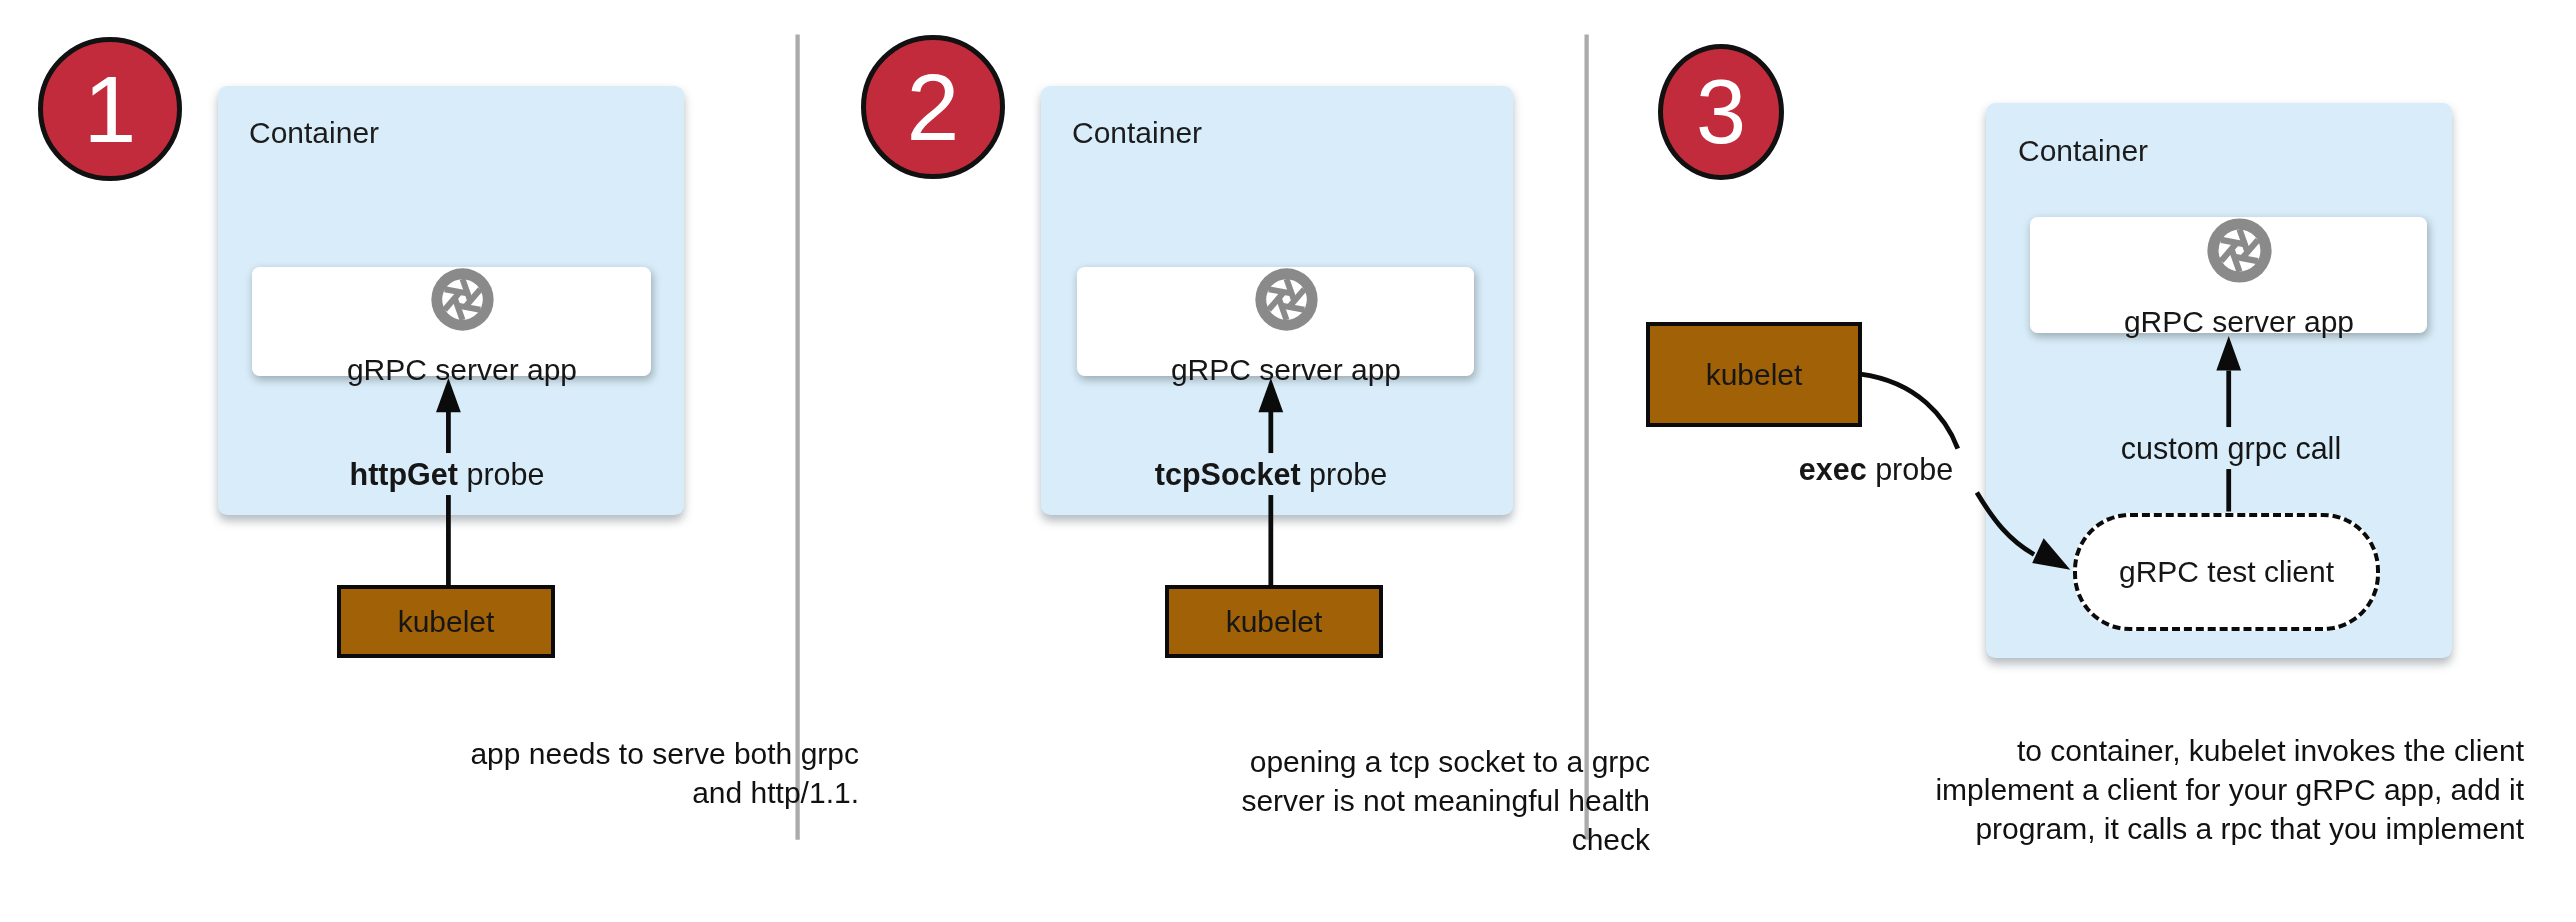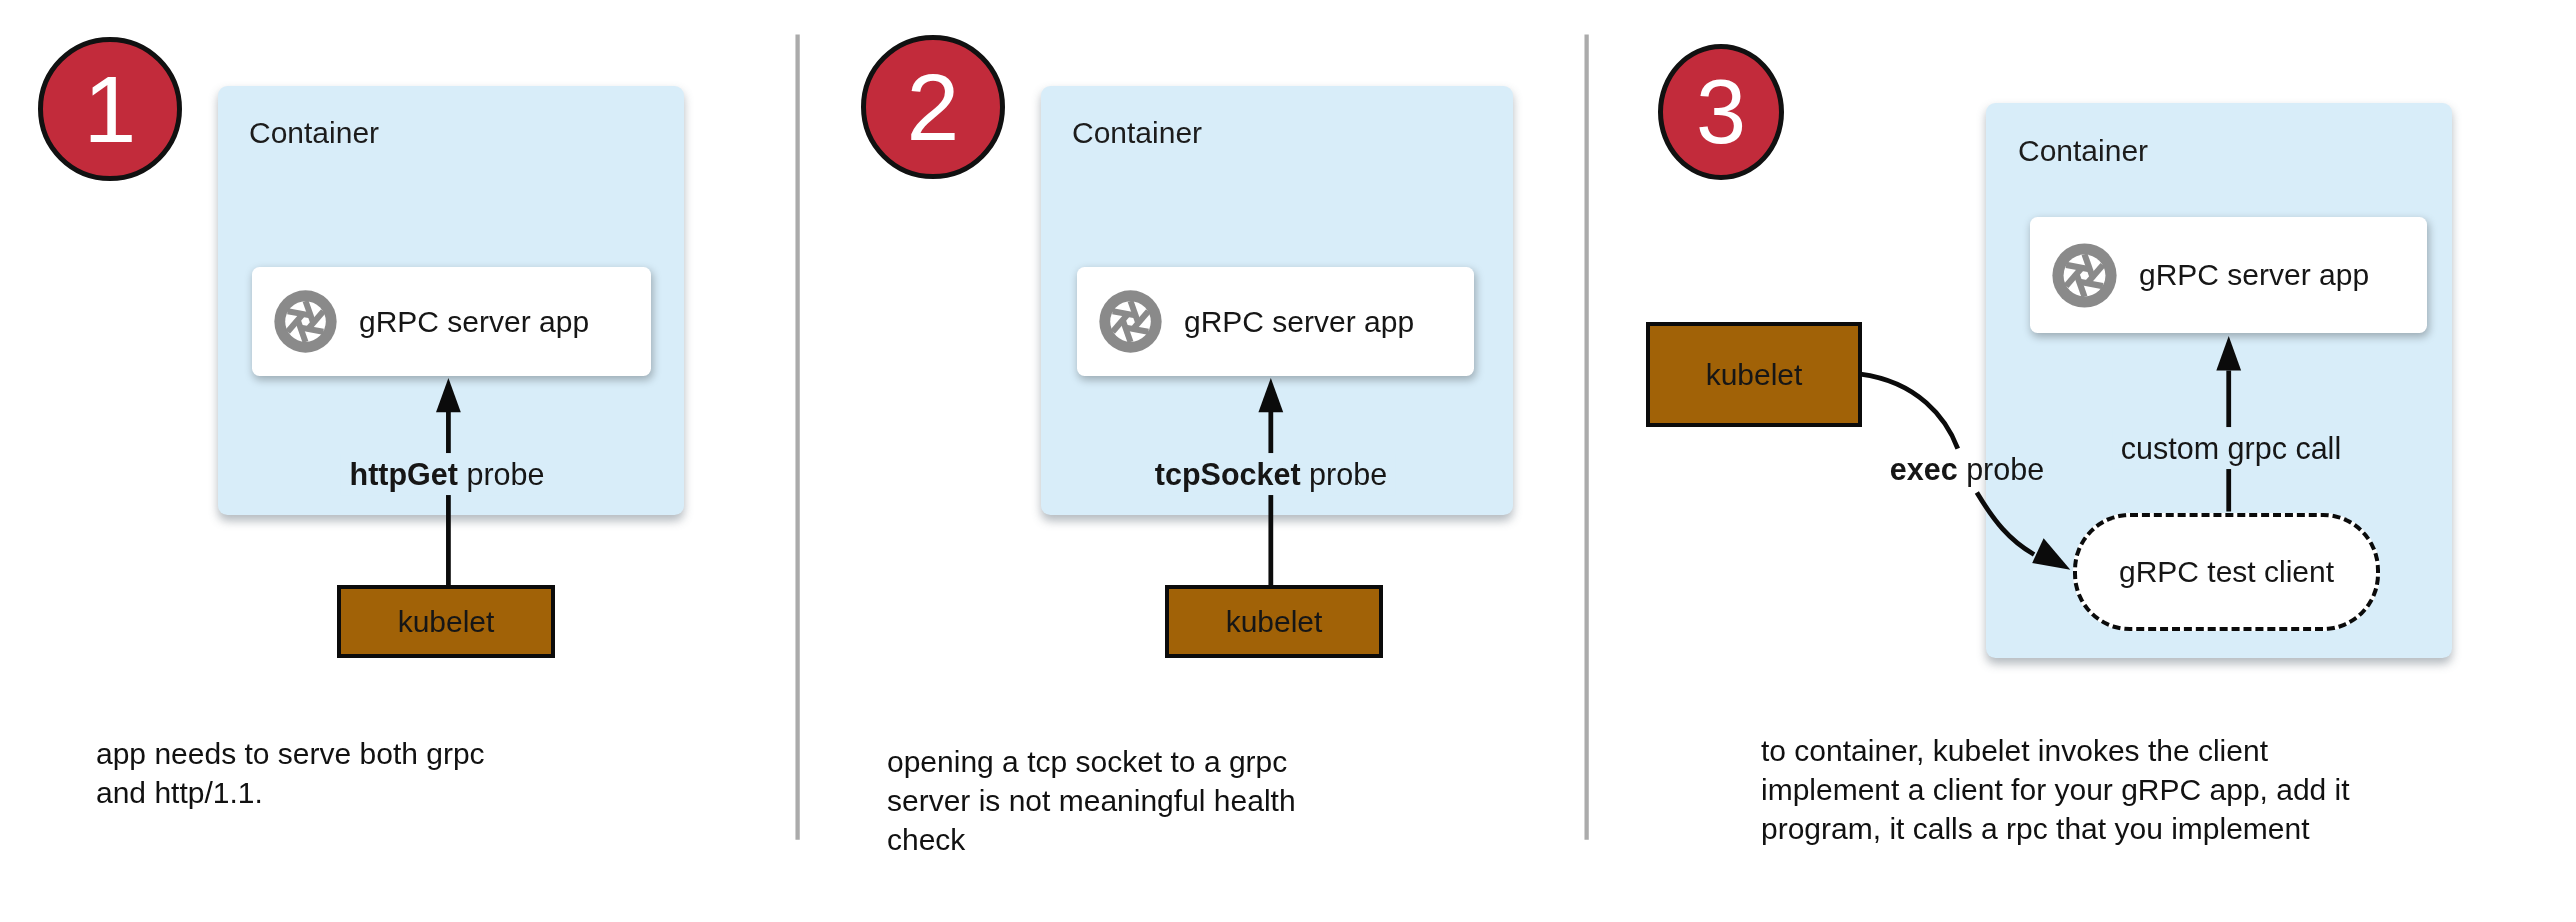--- a/index.html
+++ b/index.html
@@ -20,41 +20,41 @@
   }
   .container-box{
     position:absolute;background:var(--container-blue,#d8edf9);
     border-radius:9.5px;box-shadow:0 5.7px 9.5px rgba(90,105,115,.45);z-index:1;
   }
   .container-label{position:absolute;font-size:30px;color:#1c1c1c;z-index:4;white-space:nowrap;}
   .app-card{
     position:absolute;background:#ffffff;border-radius:7.6px;
     box-shadow:1.9px 3.8px 8.6px rgba(0,0,0,.28);
     display:flex;align-items:center;gap:21px;padding-left:21px;
-    box-sizing:border-box;z-index:3;font-size:30px;white-space:nowrap;
+    box-sizing:border-box;z-index:3;font-size:30px;white-space:nowrap;flex-direction:column;
   }
   .kubelet-box{
     position:absolute;background:#a16207;border:4.3px solid #0b0b0b;
     display:flex;align-items:center;justify-content:center;
     font-size:30px;box-sizing:border-box;z-index:3;
   }
   .probe-label{
     position:absolute;transform:translate(-50%,-50%);
     font-size:30.5px;white-space:nowrap;z-index:4;line-height:1.25;
   }
   .bg-blue{background:var(--container-blue,#d8edf9);padding:1.9px 8.6px;}
   .probe-label b{font-weight:700;}
   .test-client{
     position:absolute;left:2073px;top:513px;width:307px;height:118px;
     border:4.8px dashed #0b0b0b;border-radius:57px;background:#ffffff;
     display:flex;align-items:center;justify-content:center;
     font-size:30px;box-sizing:border-box;z-index:3;white-space:nowrap;
   }
   .caption{
-    position:absolute;width:763px;text-align:left;
+    position:absolute;width:763px;text-align:right;
     font-size:30px;line-height:39px;color:#111;z-index:3;
   }
   .shutter-icon{flex:0 0 auto;display:block;}
 </style>
 </head>
 <body>
 
 <div class="stage">
 
   <svg class="overlay" width="2576" height="923" viewBox="0 0 2700 967">
@@ -162,21 +162,21 @@
         <line x1="24" y1="8.8" x2="30" y2="25.8" transform="rotate(300 24 24)"></line>
       </g>
     </svg>
     <span>gRPC server app</span>
   </div>
 
   <div class="kubelet-box" style="left:1646px;top:322px;width:216px;height:105px;">
     <span>kubelet</span>
   </div>
 
-  <div class="probe-label" style="left:1967px;top:469px;text-align:center;"><b>exec</b><span> probe</span></div>
+  <div class="probe-label" style="left:1876px;top:469px;text-align:center;"><b>exec</b><span> probe</span></div>
 
   <div class="probe-label bg-blue" style="left:2231px;top:448px;">custom grpc call</div>
 
   <div class="test-client">
     <span>gRPC test client</span>
   </div>
 
   <div class="caption" style="left:1761px;top:731px;">
     <div>to container, kubelet invokes the client</div>
     <div>implement a client for your gRPC app, add it</div>

